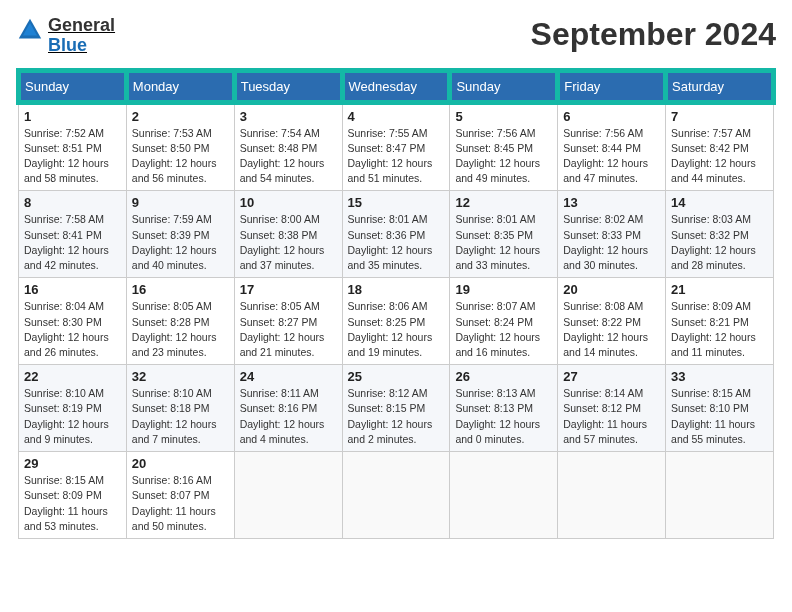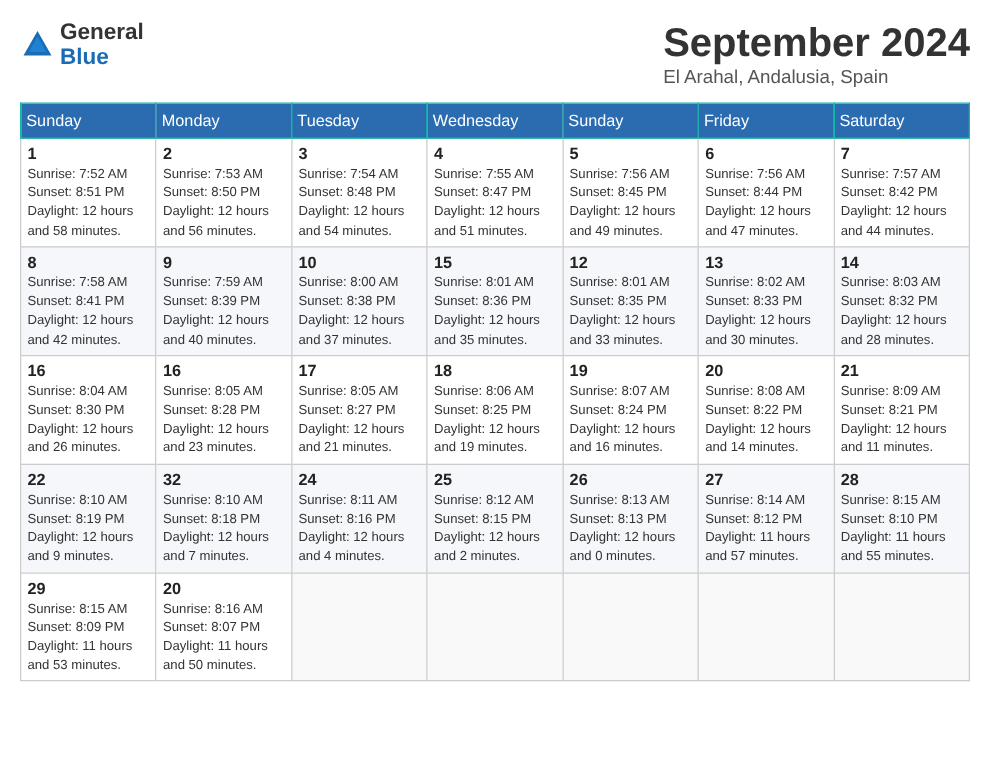--- a/index.html
+++ b/index.html
@@ -11,22 +11,23 @@
       padding: 16px;
     }
     .header {
       display: flex;
       justify-content: space-between;
       align-items: flex-start;
       margin-bottom: 12px;
     }
     .logo {
       display: flex;
-      align-items: center;
+      align-items: flex-start;
       gap: 4px;
+      text-decoration: underline;
     }
     .logo-text {
       font-size: 18px;
       font-weight: bold;
       color: #333;
       line-height: 1.1;
     }
     .logo-text span {
       color: #1a6db5;
     }
@@ -51,21 +52,21 @@
       border-collapse: collapse;
       font-size: 11px;
     }
     .calendar th {
       background: #2b6cb0;
       color: #fff;
       padding: 6px 4px;
       text-align: left;
       font-size: 13px;
       font-weight: normal;
-      border: 1px solid #14b8a6;
+      border: 5px solid #14b8a6;
     }
     .calendar td {
       vertical-align: top;
       padding: 4px 5px;
       border: 1px solid #ccc;
       width: 108px;
       min-height: 80px;
       background: #fff;
     }
     .calendar tr:nth-child(even) td {
@@ -95,21 +96,20 @@
     <svg class="logo-icon" viewBox="0 0 40 40">
       <polygon points="20,4 36,32 4,32" fill="#1a6db5"></polygon>
       <polygon points="20,10 30,28 10,28" fill="#2196F3" opacity="0.5"></polygon>
     </svg>
     <div class="logo-text">
       General<br><span>Blue</span>
     </div>
   </div>
   <div class="title-block">
     <div class="month-year">September 2024</div>
-    <div class="location">El Arahal, Andalusia, Spain</div>
   </div>
 </div>
 
 <table class="calendar">
   <thead>
     <tr>
     <th>Sunday</th>
         <th>Monday</th>
         <th>Tuesday</th>
         <th>Wednesday</th>
@@ -228,21 +228,21 @@
         </td>
         <td>
           <span class="day-num">26</span>
 <div class="day-info">Sunrise: 8:13 AM<br>Sunset: 8:13 PM<br>Daylight: 12 hours and 0 minutes.</div>
         </td>
         <td>
           <span class="day-num">27</span>
 <div class="day-info">Sunrise: 8:14 AM<br>Sunset: 8:12 PM<br>Daylight: 11 hours and 57 minutes.</div>
         </td>
         <td>
-          <span class="day-num">28</span>
+          <span class="day-num">33</span>
 <div class="day-info">Sunrise: 8:15 AM<br>Sunset: 8:10 PM<br>Daylight: 11 hours and 55 minutes.</div>
         </td>
       </tr>
       <tr>
         <td>
           <span class="day-num">29</span>
 <div class="day-info">Sunrise: 8:15 AM<br>Sunset: 8:09 PM<br>Daylight: 11 hours and 53 minutes.</div>
         </td>
         <td>
           <span class="day-num">20</span>

